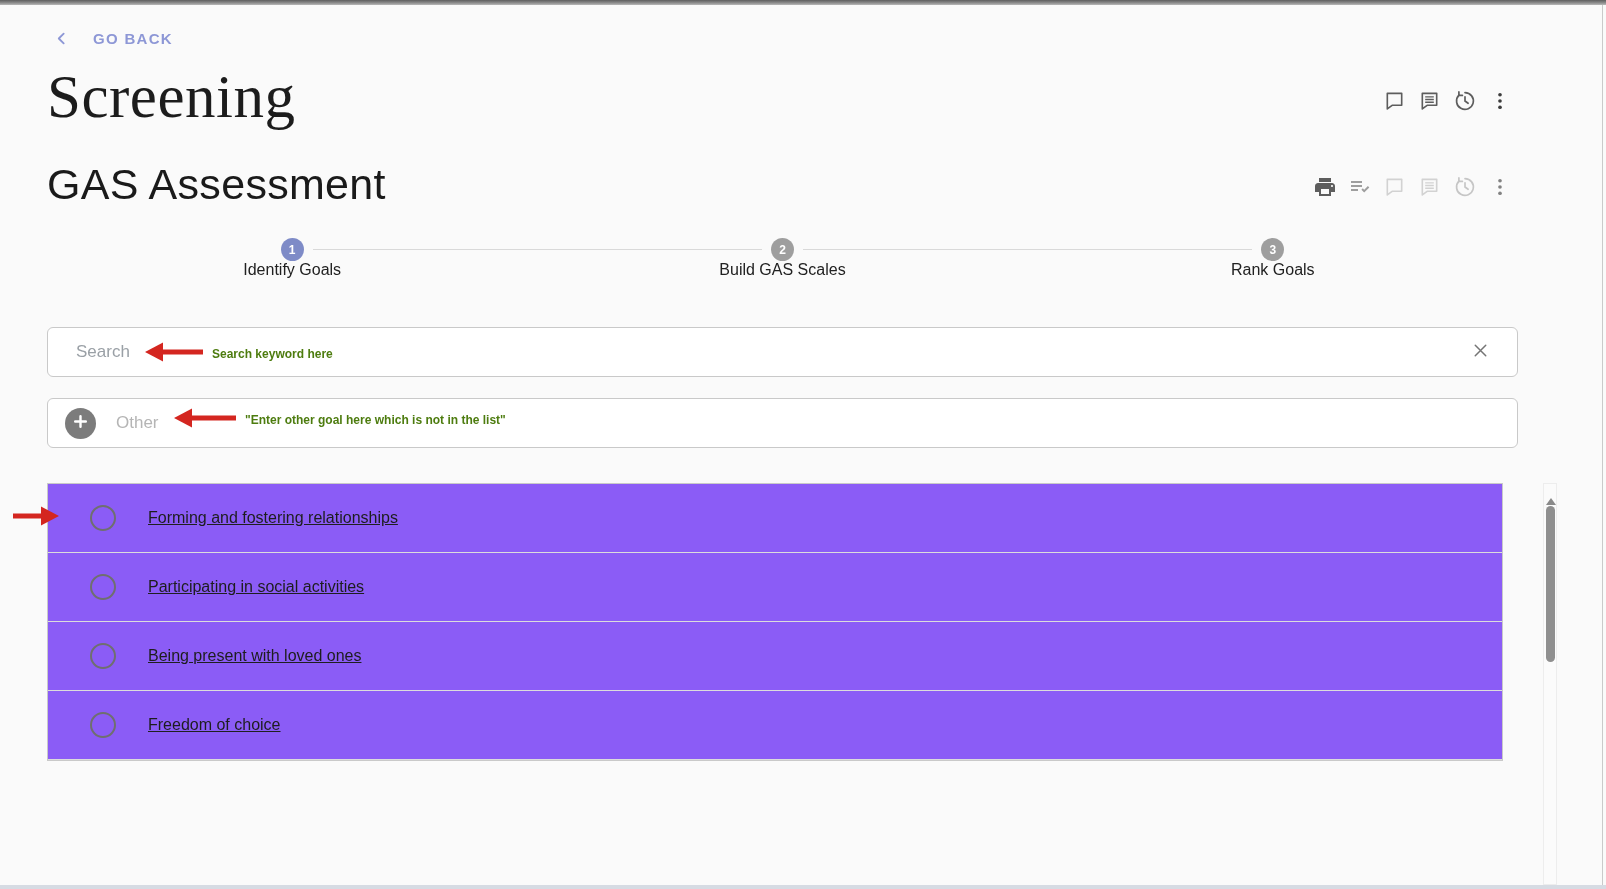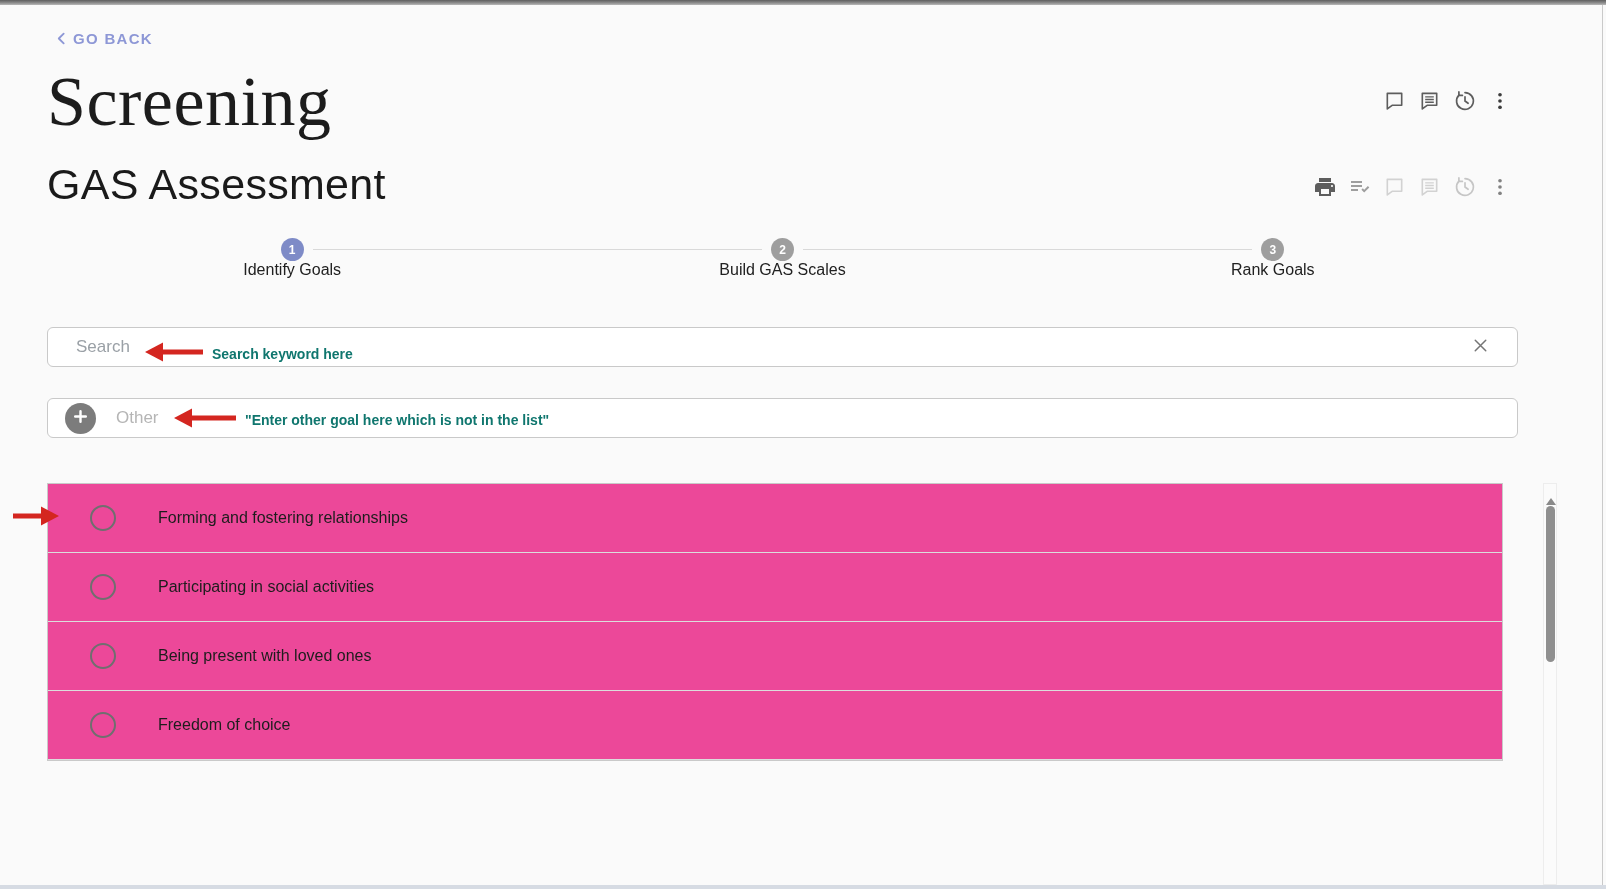--- a/index.html
+++ b/index.html
@@ -6,27 +6,27 @@
   .page{
     position:relative;width:1606px;height:889px;background:#fafafa;overflow:hidden;
     font-family:"Liberation Sans",sans-serif;color:#1f1f1f;
   }
   .top-edge{position:absolute;top:0;left:0;right:0;height:5px;
     background:linear-gradient(180deg,#5e5e5e 0%,#8f8f8f 60%,#b9b9b9 100%);}
   .right-gutter{position:absolute;top:5px;bottom:0;right:0;width:3px;background:#fafafa;border-left:1px solid #cacaca;}
   .bottom-edge{position:absolute;left:0;right:0;bottom:0;height:4px;background:#d6dbe3;}
 
   
-  .go-back{position:absolute;top:30px;left:55px;display:flex;align-items:center;gap:5px;
+  .go-back{position:absolute;top:30px;left:55px;display:flex;align-items:center;gap:25px;
     color:#8d97d6;font-size:15px;font-weight:600;letter-spacing:1.3px;cursor:pointer;}
   .go-back svg{display:block;}
 
   
   .page-title{position:absolute;top:62px;left:47px;font-family:"Liberation Serif",serif;
-    font-weight:400;font-size:70px;color:#1c1c1c;letter-spacing:.5px;}
+    font-weight:400;font-size:61px;color:#1c1c1c;letter-spacing:.5px;}
   .form-title{position:absolute;top:160px;left:47px;font-size:43px;font-weight:400;color:#1a1a1a;letter-spacing:.3px;}
 
   
   .icon-row{position:absolute;display:flex;align-items:center;gap:10px;}
   .icon-row-1{top:88px;right:94px;}
   .icon-row-2{top:174px;right:94px;}
   .icon-btn{background:none;border:none;padding:0;margin:0;width:25px;height:25px;
     display:flex;align-items:center;justify-content:center;cursor:pointer;}
   .icon-btn svg{display:block;}
   .c-dark{color:#5d5d5d;}.c-mid{color:#9e9e9e;}.c-light{color:#d2d2d2;}
@@ -38,46 +38,46 @@
   .step-top{display:flex;align-items:center;width:100%;}
   .step-line{flex:1;height:1px;background:#d9d9d9;}
   .step-line.hide{background:transparent;}
   .step-circle{width:23px;height:23px;border-radius:50%;flex:none;margin:0 9px;
     display:flex;align-items:center;justify-content:center;color:#fff;font-size:12px;font-weight:600;}
   .step.active .step-circle{background:#7e8bc7;}
   .step.inactive .step-circle{background:#9e9e9e;}
   .step-label{font-size:16px;color:#212121;}
 
   
-  .field-box{position:absolute;left:47px;width:1471px;height:40px;background:#fff;
+  .field-box{position:absolute;left:47px;width:1471px;height:50px;background:#fff;
     border:1px solid #c9c9c9;border-radius:6px;box-sizing:border-box;display:flex;align-items:center;}
   .search-box{top:327px;}
   .other-box{top:398px;}
   .field-box input{border:none;outline:none;background:transparent;flex:1;font-size:17px;
     color:#333;font-family:"Liberation Sans",sans-serif;}
   .search-box input{padding-left:28px;}
   .search-box input::placeholder{color:#9aa0a6;}
   .other-box input{padding-left:20px;}
   .other-box input::placeholder{color:#b5b5b5;}
   .clear-btn{background:none;border:none;padding:0 26px 0 0;cursor:pointer;display:flex;}
   .plus-btn{width:31px;height:31px;border-radius:50%;background:#7c7c7c;border:none;margin-left:17px;
     display:flex;align-items:center;justify-content:center;cursor:pointer;flex:none;padding:0;}
 
   
   .annotation{position:absolute;display:flex;align-items:center;gap:7px;pointer-events:none;z-index:5;}
-  .annotation-text{font-size:14px;font-weight:700;color:#0f766e;white-space:nowrap;}
+  .annotation-text{font-size:12px;font-weight:700;color:#4d7c0f;white-space:nowrap;}
   .anno-search{top:341px;left:143px;}
   .anno-other{top:407px;left:172px;}
   .anno-goal{top:505px;left:13px;}
 
   
   .goal-list{position:absolute;top:483px;left:47px;width:1456px;background:#fff;
     border:1px solid #c9c9c9;box-sizing:border-box;}
-  .goal-row{height:68px;display:flex;align-items:center;padding-left:42px;gap:42px;
-    border-bottom:1px solid #dcdcdc;cursor:pointer;background:#ec4899;}
+  .goal-row{height:68px;display:flex;align-items:center;padding-left:42px;gap:32px;
+    border-bottom:1px solid #dcdcdc;cursor:pointer;background:#8b5cf6;text-decoration:underline;}
   .radio{width:26px;height:26px;border-radius:50%;border:2.5px solid #6f6f6f;box-sizing:border-box;flex:none;}
   .goal-label{font-size:16px;color:#1d1d1d;}
 
   
   .scrollbar{position:absolute;top:483px;left:1543px;width:14px;bottom:4px;background:#fbfbfb;
     border:1px solid #ededed;box-sizing:border-box;}
   .scroll-up{position:absolute;top:7px;left:2px;}
   .scroll-thumb{position:absolute;top:22px;left:2px;width:9px;height:156px;border-radius:5px;background:#8f8f8f;cursor:grab;}
 </style>
 </head>

